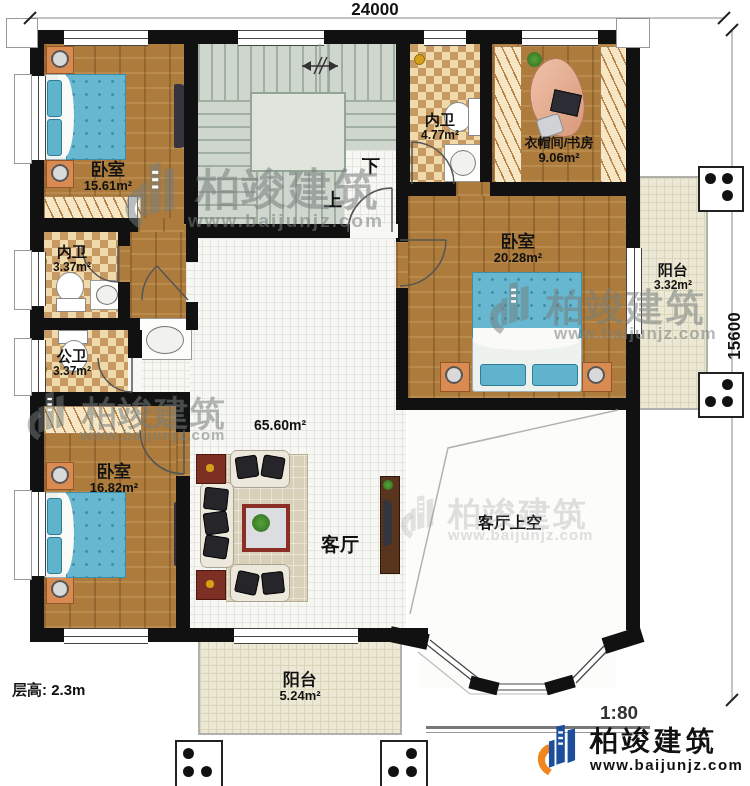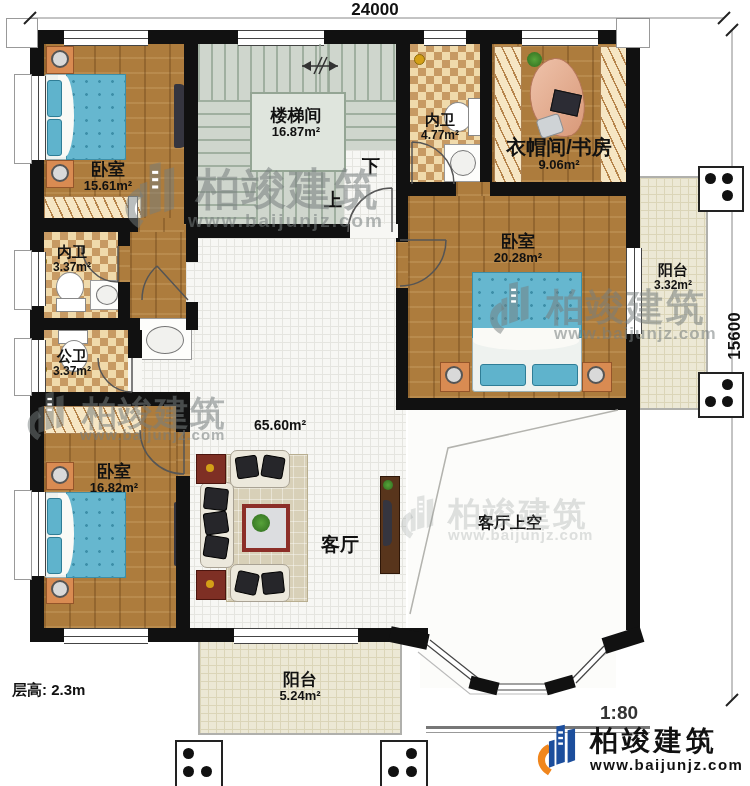--- a/index.html
+++ b/index.html
@@ -317,30 +317,26 @@
     <use href="#lmark" x="120" y="155" width="74" height="78" style="color:rgba(118,126,126,.5);"></use>
     <use href="#lmark" x="486" y="276" width="58" height="62" style="color:rgba(118,126,126,.5);"></use>
     <use href="#lmark" x="24" y="386" width="54" height="58" style="color:rgba(118,126,126,.5);"></use>
     <use href="#lmark" x="398" y="490" width="48" height="52" style="color:rgba(140,146,146,.25);"></use>
   </svg>
 
   <div class="rlabel" style="left:56px;top:160px;width:104px;">
     <span class="rname">卧室</span>
     <span class="rarea">15.61m²</span>
   </div>
-  <div class="rlabel" style="left:252px;top:106px;width:88px;">
-    <span class="rname">楼梯间</span>
-    <span class="rarea">16.87m²</span>
-  </div>
   <div class="rlabel small" style="left:404px;top:112px;width:72px;">
     <span class="rname">内卫</span>
     <span class="rarea">4.77m²</span>
   </div>
   <div class="rlabel" style="left:494px;top:136px;width:130px;">
-    <span class="rname" style="font-size:20px;">衣帽间/书房</span>
+    <span class="rname" style="font-size:13px;">衣帽间/书房</span>
     <span class="rarea">9.06m²</span>
   </div>
   <div class="rlabel small" style="left:40px;top:244px;width:64px;">
     <span class="rname">内卫</span>
     <span class="rarea">3.37m²</span>
   </div>
   <div class="rlabel small" style="left:40px;top:348px;width:64px;">
     <span class="rname">公卫</span>
     <span class="rarea">3.37m²</span>
   </div>

